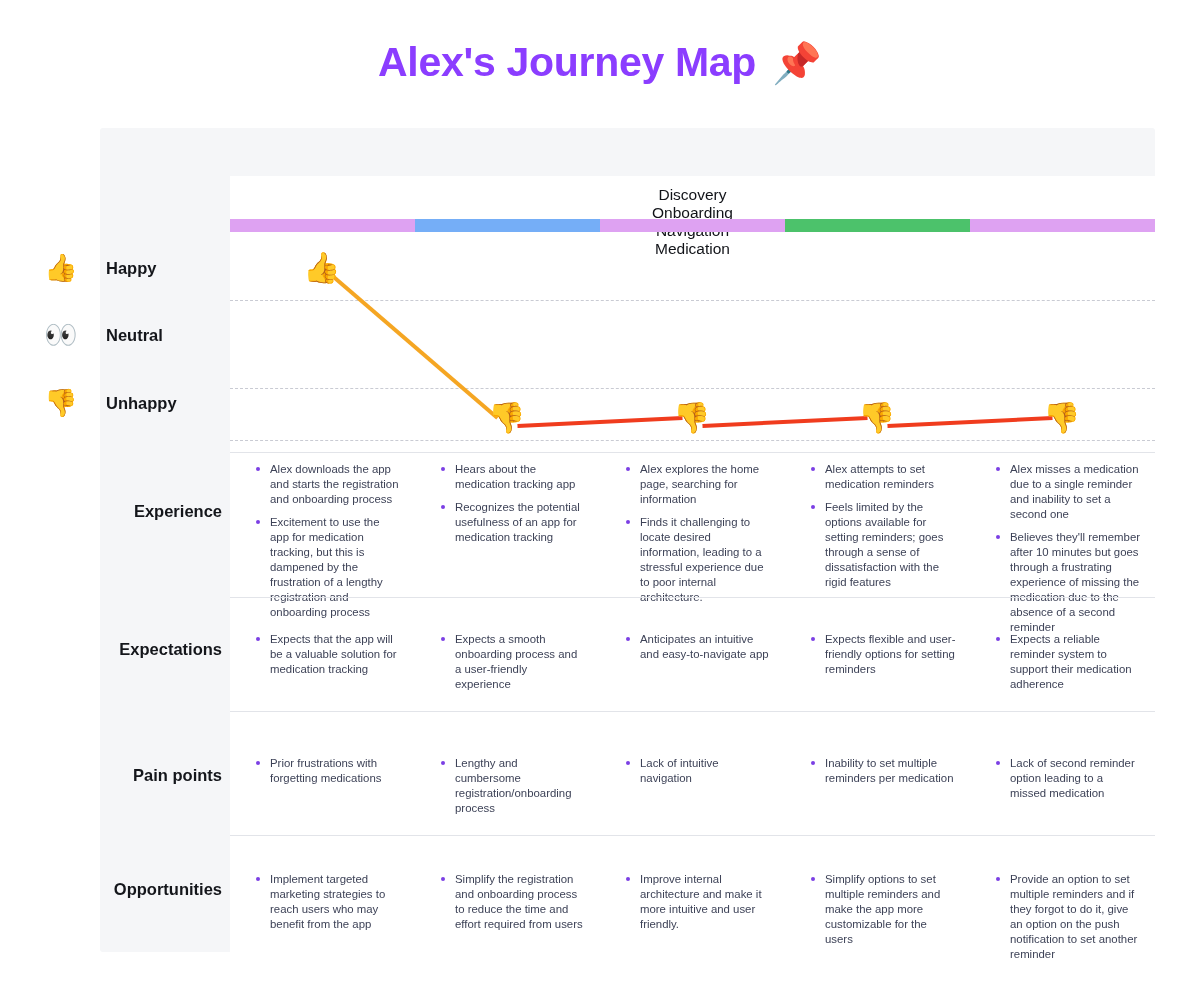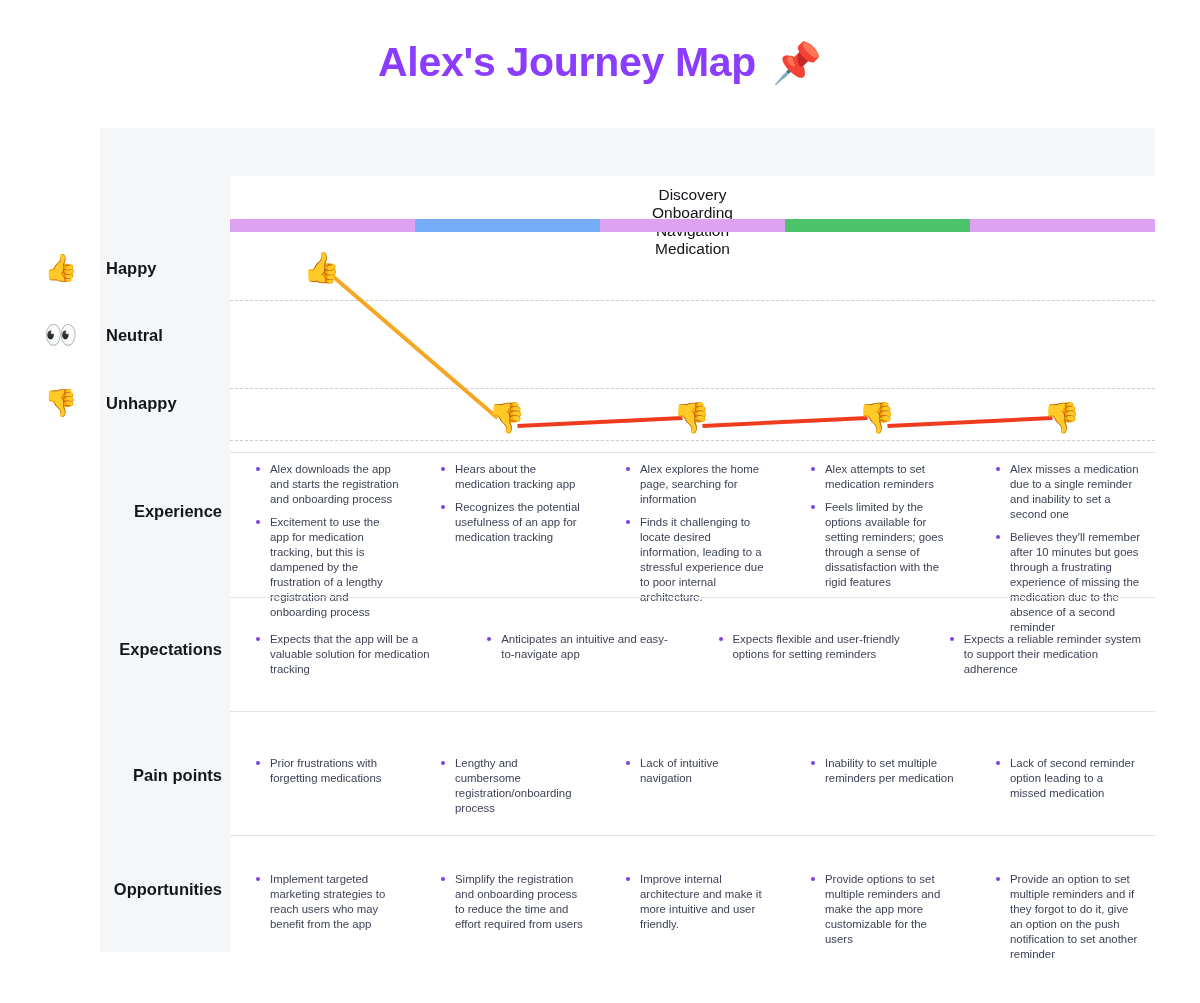--- a/index.html
+++ b/index.html
@@ -199,20 +199,25 @@
       <div class="row-divider" style="top: 597px;"></div>
       <div class="row-label" style="top: 640px;">Expectations</div>
       <div class="row-cells" style="top: 632px;">
         <div class="cell">
           <ul>
             <li>Expects that the app will be a valuable solution for medication tracking</li>
           </ul>
         </div>
         <div class="cell">
           <ul>
+            <li>Expects a smooth onboarding process and a user-friendly experience</li>
+          </ul>
+        </div>
+        <div class="cell">
+          <ul>
             <li>Anticipates an intuitive and easy-to-navigate app</li>
           </ul>
         </div>
         <div class="cell">
           <ul>
             <li>Expects flexible and user-friendly options for setting reminders</li>
           </ul>
         </div>
         <div class="cell">
           <ul>
@@ -262,21 +267,21 @@
             <li>Simplify the registration and onboarding  process to reduce the time and effort required from users</li>
           </ul>
         </div>
         <div class="cell">
           <ul>
             <li>Improve internal architecture and make it more intuitive and user friendly.</li>
           </ul>
         </div>
         <div class="cell">
           <ul>
-            <li>Provide options to set multiple reminders and make the app more customizable for the users</li>
+            <li>Simplify options to set multiple reminders and make the app more customizable for the users</li>
           </ul>
         </div>
         <div class="cell">
           <ul>
             <li>Provide an option to set multiple reminders and if they forgot to do it, give an option on the push notification to set another reminder</li>
           </ul>
         </div>
       </div>
     </div>
 

